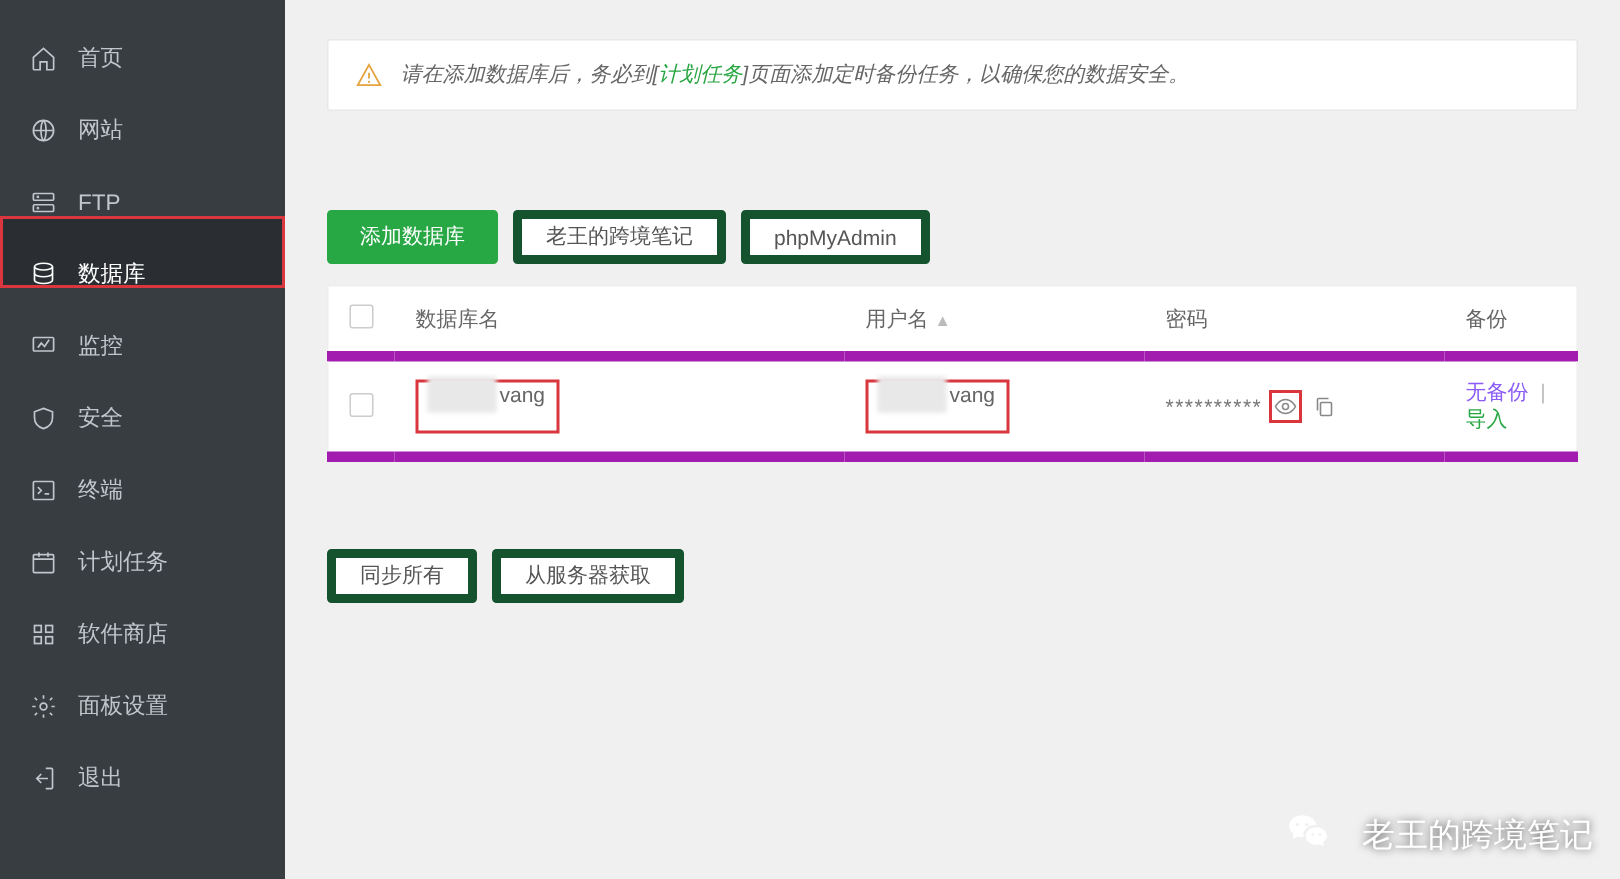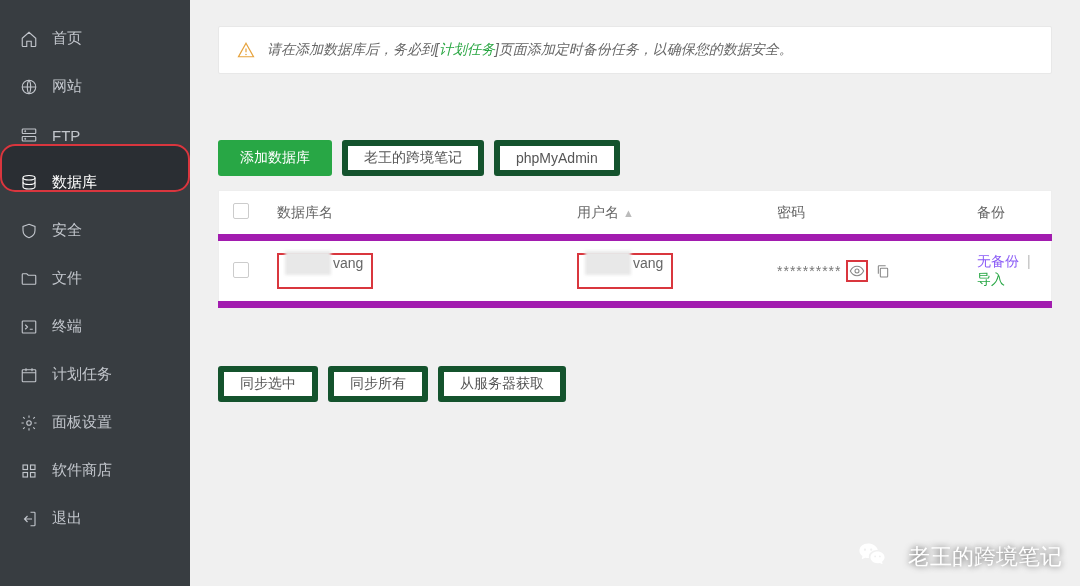--- a/index.html
+++ b/index.html
@@ -28,21 +28,20 @@
     height: 48px;
     padding: 0 20px;
     cursor: pointer;
     font-size: 15px;
   }
   .sidebar-item.active {
     background: #2a2e33;
     color: #fff;
     outline: 2px solid #d9363e;
     outline-offset: -2px;
-    border-radius: 15px;
   }
   .sidebar-item .icon {
     width: 18px; height: 18px;
     margin-right: 14px;
     display: inline-flex;
     align-items: center; justify-content: center;
   }
   .sidebar-item .icon svg { width: 18px; height: 18px; stroke: currentColor; fill: none; stroke-width: 1.5; }
 
   .main {
@@ -220,70 +219,71 @@
           <ellipse cx="12" cy="5" rx="8" ry="3"></ellipse>
           <path d="M4 5v6c0 1.7 3.6 3 8 3s8-1.3 8-3V5"></path>
           <path d="M4 11v6c0 1.7 3.6 3 8 3s8-1.3 8-3v-6"></path>
         </svg>
     </span>
     <span>数据库</span>
   </div>
   <div class="sidebar-item">
     <span class="icon">
       <svg viewBox="0 0 24 24">
+          <rect x="3" y="4" width="18" height="12" rx="1"></rect>
+          <path d="M7 13l3-4 3 3 4-6"></path>
+        </svg>
+    </span>
+    <span>监控</span>
+  </div>
+  <div class="sidebar-item">
+    <span class="icon">
+      <svg viewBox="0 0 24 24">
           <path d="M12 3l8 3v5c0 5-3.5 8.5-8 10-4.5-1.5-8-5-8-10V6z"></path>
         </svg>
     </span>
     <span>安全</span>
-  </div>
-  <div class="sidebar-item">
-    <span class="icon">
-      <svg viewBox="0 0 24 24">
-          <path d="M3 6a1 1 0 0 1 1-1h5l2 2h9a1 1 0 0 1 1 1v10a1 1 0 0 1-1 1H4a1 1 0 0 1-1-1z"></path>
-        </svg>
-    </span>
-    <span>文件</span>
   </div>
   <div class="sidebar-item">
     <span class="icon">
       <svg viewBox="0 0 24 24">
           <rect x="3" y="4" width="18" height="16" rx="1"></rect>
           <path d="M7 9l3 3-3 3M13 15h4"></path>
         </svg>
     </span>
     <span>终端</span>
   </div>
   <div class="sidebar-item">
     <span class="icon">
       <svg viewBox="0 0 24 24">
           <rect x="3" y="5" width="18" height="16" rx="1"></rect>
           <path d="M3 9h18M8 3v4M16 3v4"></path>
         </svg>
     </span>
     <span>计划任务</span>
-  </div>
-  <div class="sidebar-item">
-    <span class="icon">
-      <svg viewBox="0 0 24 24">
-          <circle cx="12" cy="12" r="3"></circle>
-          <path d="M12 2v3M12 19v3M4.2 4.2l2.1 2.1M17.7 17.7l2.1 2.1M2 12h3M19 12h3M4.2 19.8l2.1-2.1M17.7 6.3l2.1-2.1"></path>
-        </svg>
-    </span>
-    <span>面板设置</span>
   </div>
   <div class="sidebar-item">
     <span class="icon">
       <svg viewBox="0 0 24 24">
           <rect x="4" y="4" width="6" height="6"></rect>
           <rect x="14" y="4" width="6" height="6"></rect>
           <rect x="4" y="14" width="6" height="6"></rect>
           <rect x="14" y="14" width="6" height="6"></rect>
         </svg>
     </span>
     <span>软件商店</span>
+  </div>
+  <div class="sidebar-item">
+    <span class="icon">
+      <svg viewBox="0 0 24 24">
+          <circle cx="12" cy="12" r="3"></circle>
+          <path d="M12 2v3M12 19v3M4.2 4.2l2.1 2.1M17.7 17.7l2.1 2.1M2 12h3M19 12h3M4.2 19.8l2.1-2.1M17.7 6.3l2.1-2.1"></path>
+        </svg>
+    </span>
+    <span>面板设置</span>
   </div>
   <div class="sidebar-item">
     <span class="icon">
       <svg viewBox="0 0 24 24">
           <path d="M14 3h5a1 1 0 0 1 1 1v16a1 1 0 0 1-1 1h-5"></path>
           <path d="M10 8l-4 4 4 4M6 12h10"></path>
         </svg>
     </span>
     <span>退出</span>
   </div>
@@ -359,21 +359,20 @@
             <a class="nobackup">无备份</a>
             <span class="sep">|</span>
             <a class="import">导入</a>
           </span>
         </td>
       </tr>
     </tbody>
   </table>
 
   <div class="below-actions">
-    <button class="btn">同步选中</button>
     <button class="btn">同步所有</button>
     <button class="btn">从服务器获取</button>
   </div>
 
 </main>
 
 <div class="watermark">
   <span class="bubble">
     <svg viewBox="0 0 32 28">
         <path d="M11 2C5 2 0 6 0 11c0 2.7 1.5 5.1 3.8 6.7L3 22l4.3-2.1c1.2.3 2.4.5 3.7.5.4 0 .8 0 1.2-.1-.1-.5-.2-1-.2-1.6 0-4.7 4.6-8.5 10.3-8.5.4 0 .7 0 1.1.1C22 5.2 17 2 11 2zm-4 6.4c.8 0 1.4.6 1.4 1.4S7.8 11.2 7 11.2 5.6 10.6 5.6 9.8 6.2 8.4 7 8.4zm8 0c.8 0 1.4.6 1.4 1.4s-.6 1.4-1.4 1.4-1.4-.6-1.4-1.4.6-1.4 1.4-1.4zM23 12c-5 0-9 3.4-9 7.5S18 27 23 27c1 0 2-.1 2.9-.4l3.6 1.8-.7-3.4c2-1.4 3.2-3.4 3.2-5.5 0-4.1-4-7.5-9-7.5zm-3 5.1c.7 0 1.2.5 1.2 1.2s-.5 1.2-1.2 1.2-1.2-.5-1.2-1.2.5-1.2 1.2-1.2zm6 0c.7 0 1.2.5 1.2 1.2s-.5 1.2-1.2 1.2-1.2-.5-1.2-1.2.5-1.2 1.2-1.2z"></path>

